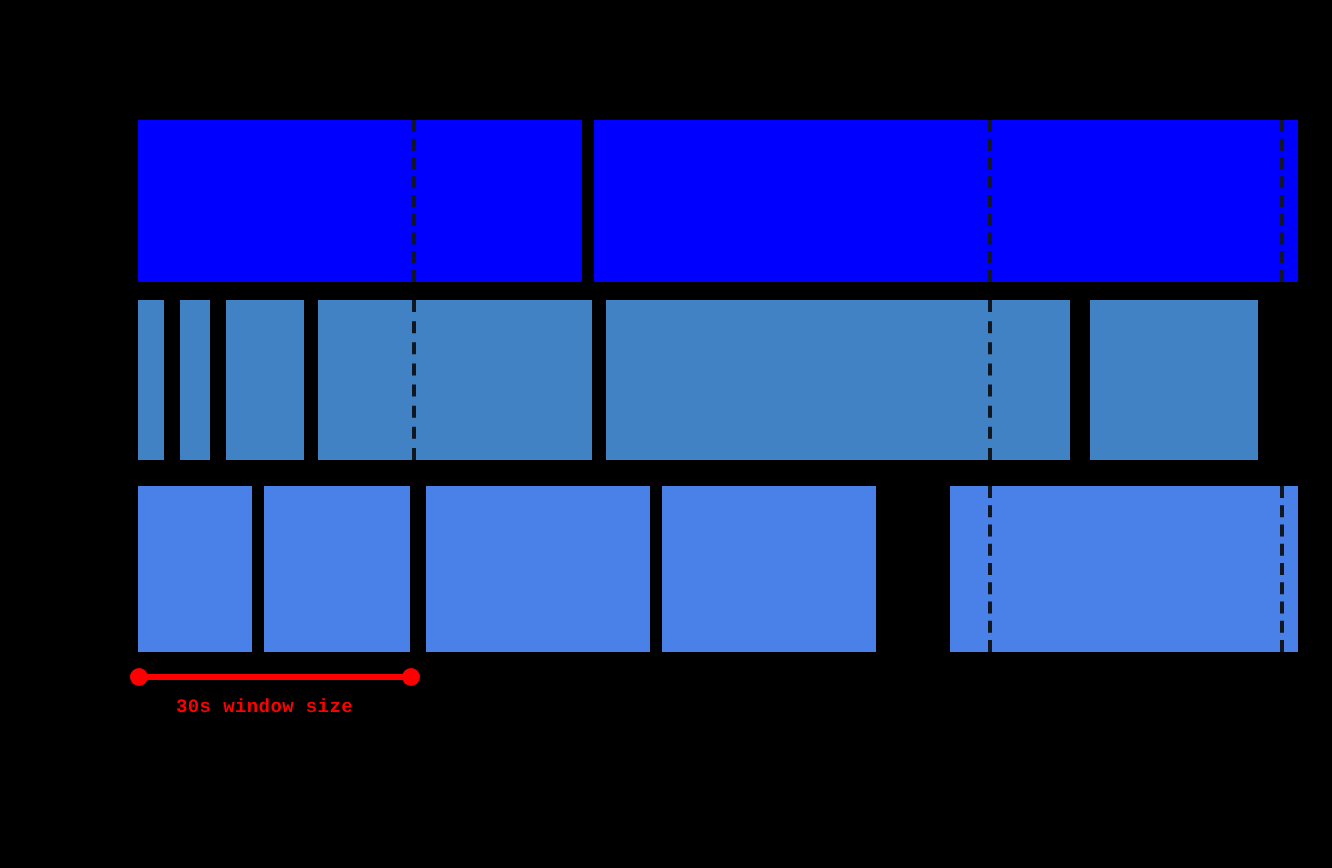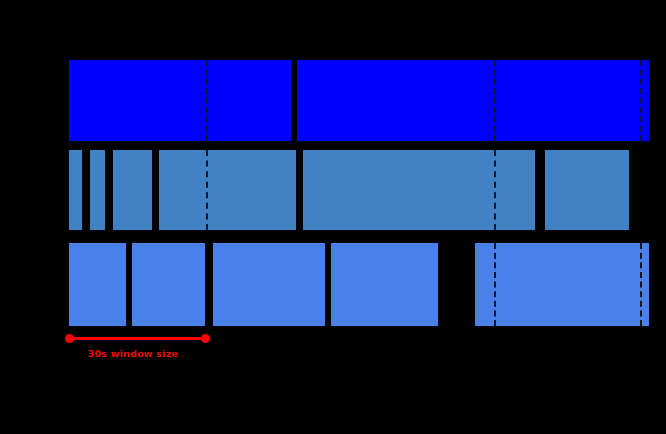--- a/index.html
+++ b/index.html
@@ -27,21 +27,21 @@
   #annot{position:absolute;z-index:9;}
   #annot .bar{
     position:absolute;height:3px;background:#FF0000;top:0;
   }
   #annot .cap{
     position:absolute;width:9px;height:9px;border-radius:50%;
     background:#FF0000;top:-3px;
   }
   #annot .lbl{
     position:absolute;color:#FF0000;font-size:9.5px;font-weight:bold;
-    white-space:nowrap;letter-spacing:.2px;
+    white-space:nowrap;letter-spacing:.2px;font-family:Liberation Mono, monospace;
   }
 </style>
 </head>
 <body>
 
 <div id="stage">
   <div id="tracks-layer">
       <div class="track" style="top: 60px; height: 81px;">
         <div class="seg" style="left: 69px; width: 222px; background: rgb(0, 0, 255);"></div>
         <div class="seg" style="left: 297px; width: 352px; background: rgb(0, 0, 255);"></div>

